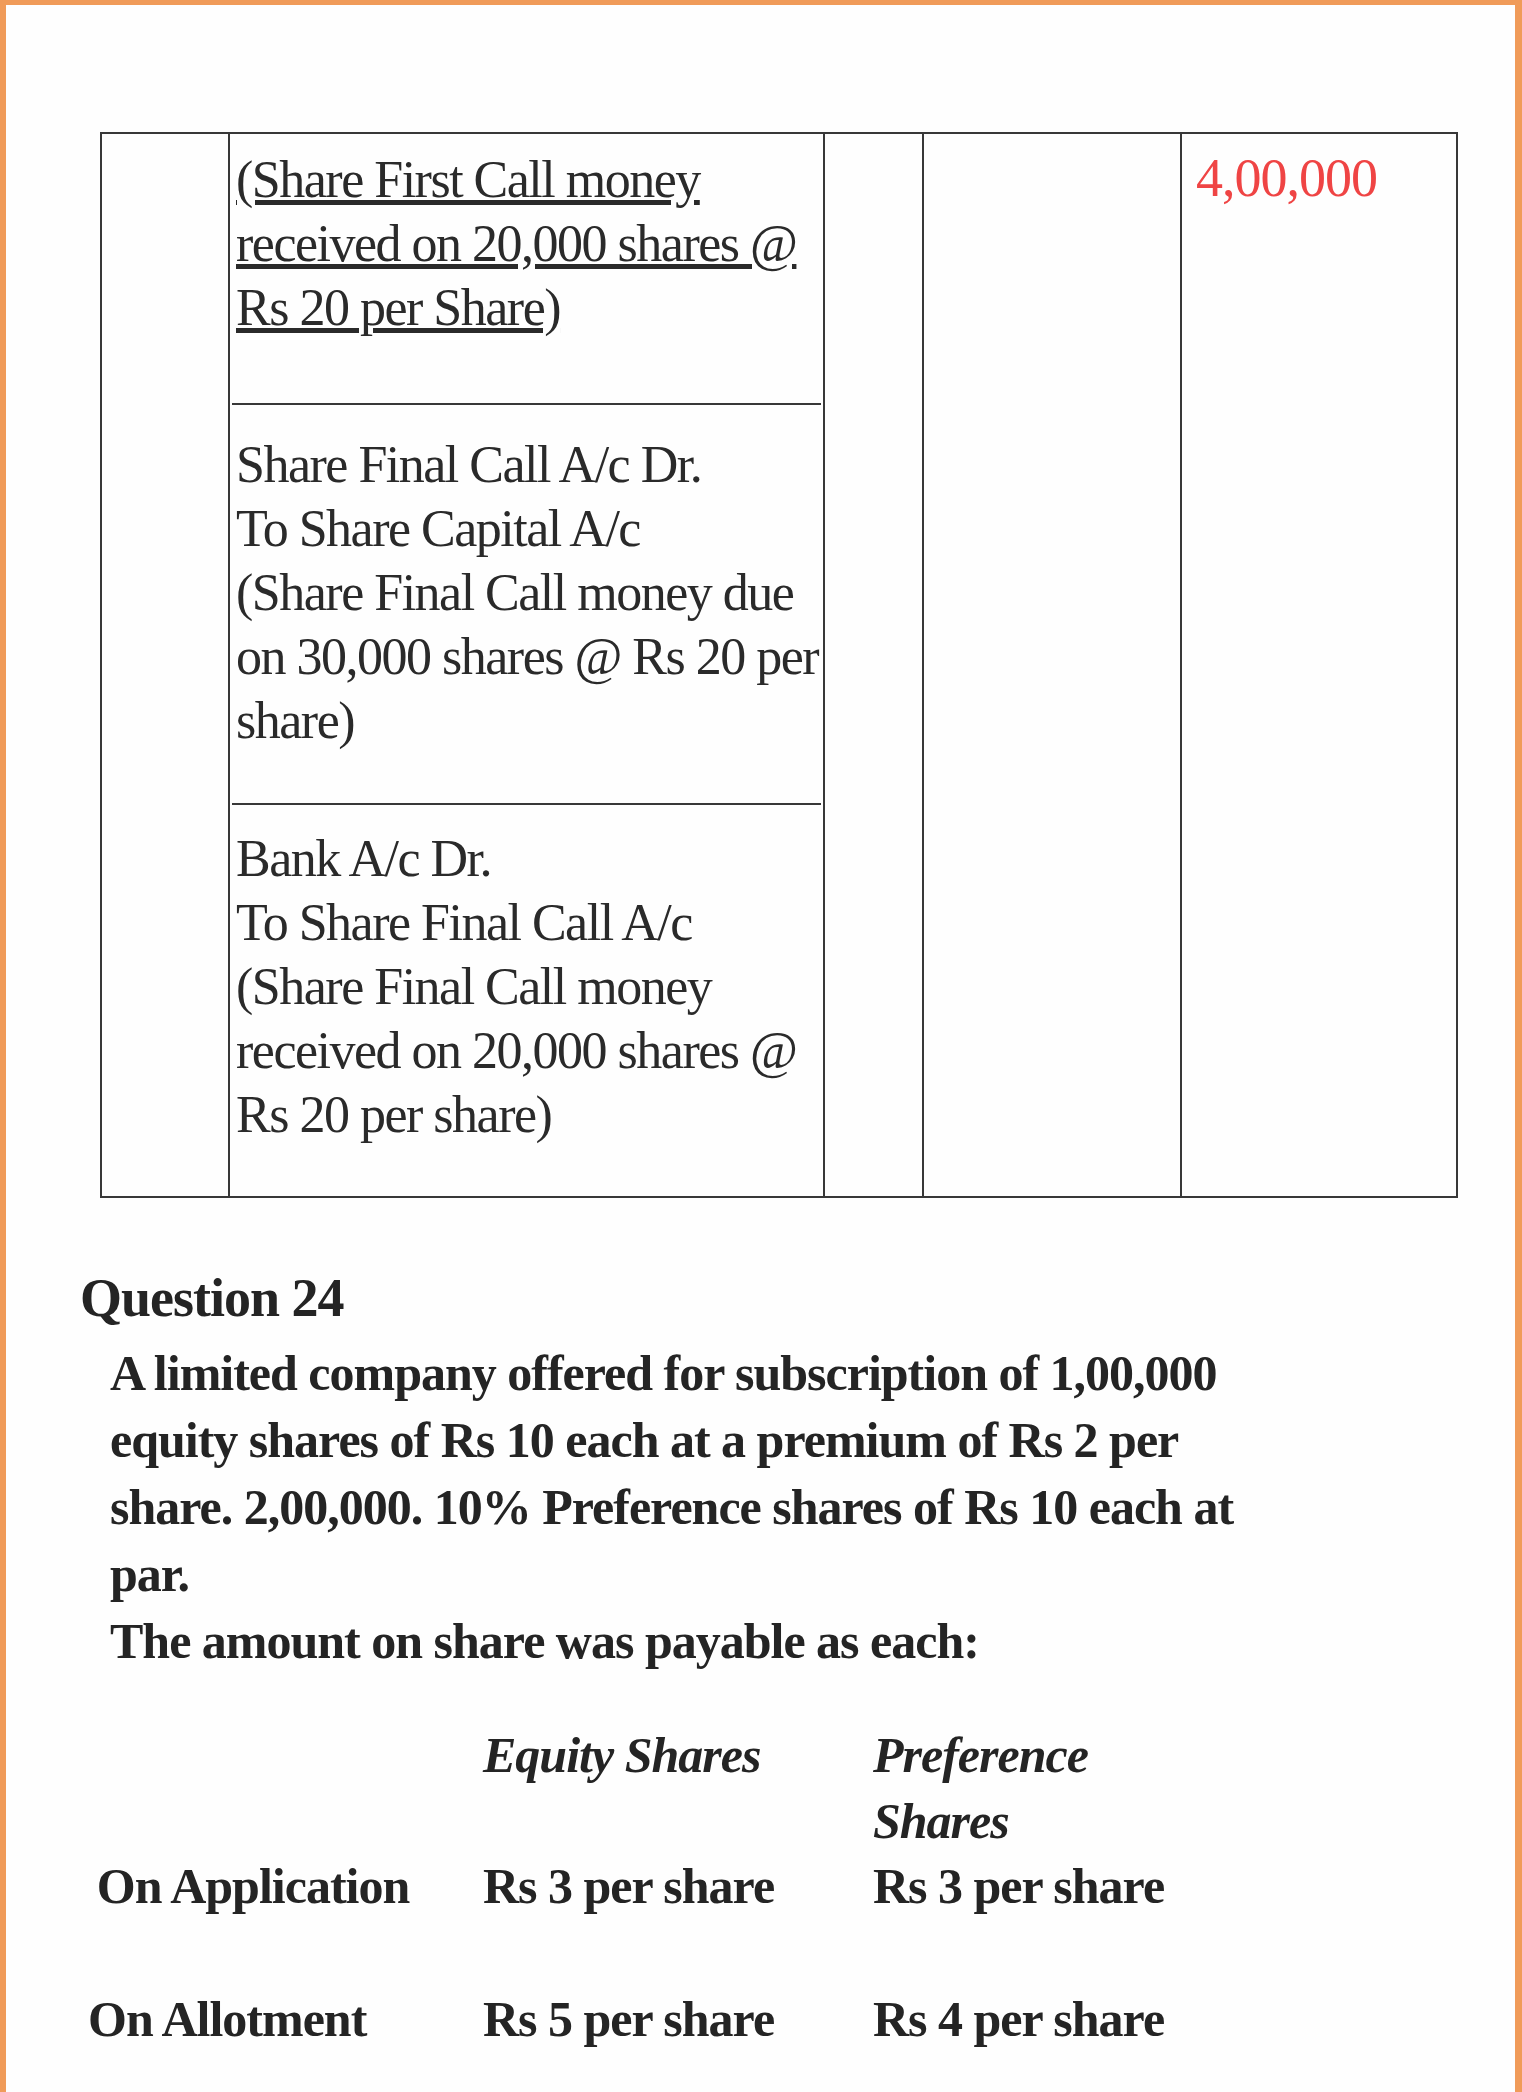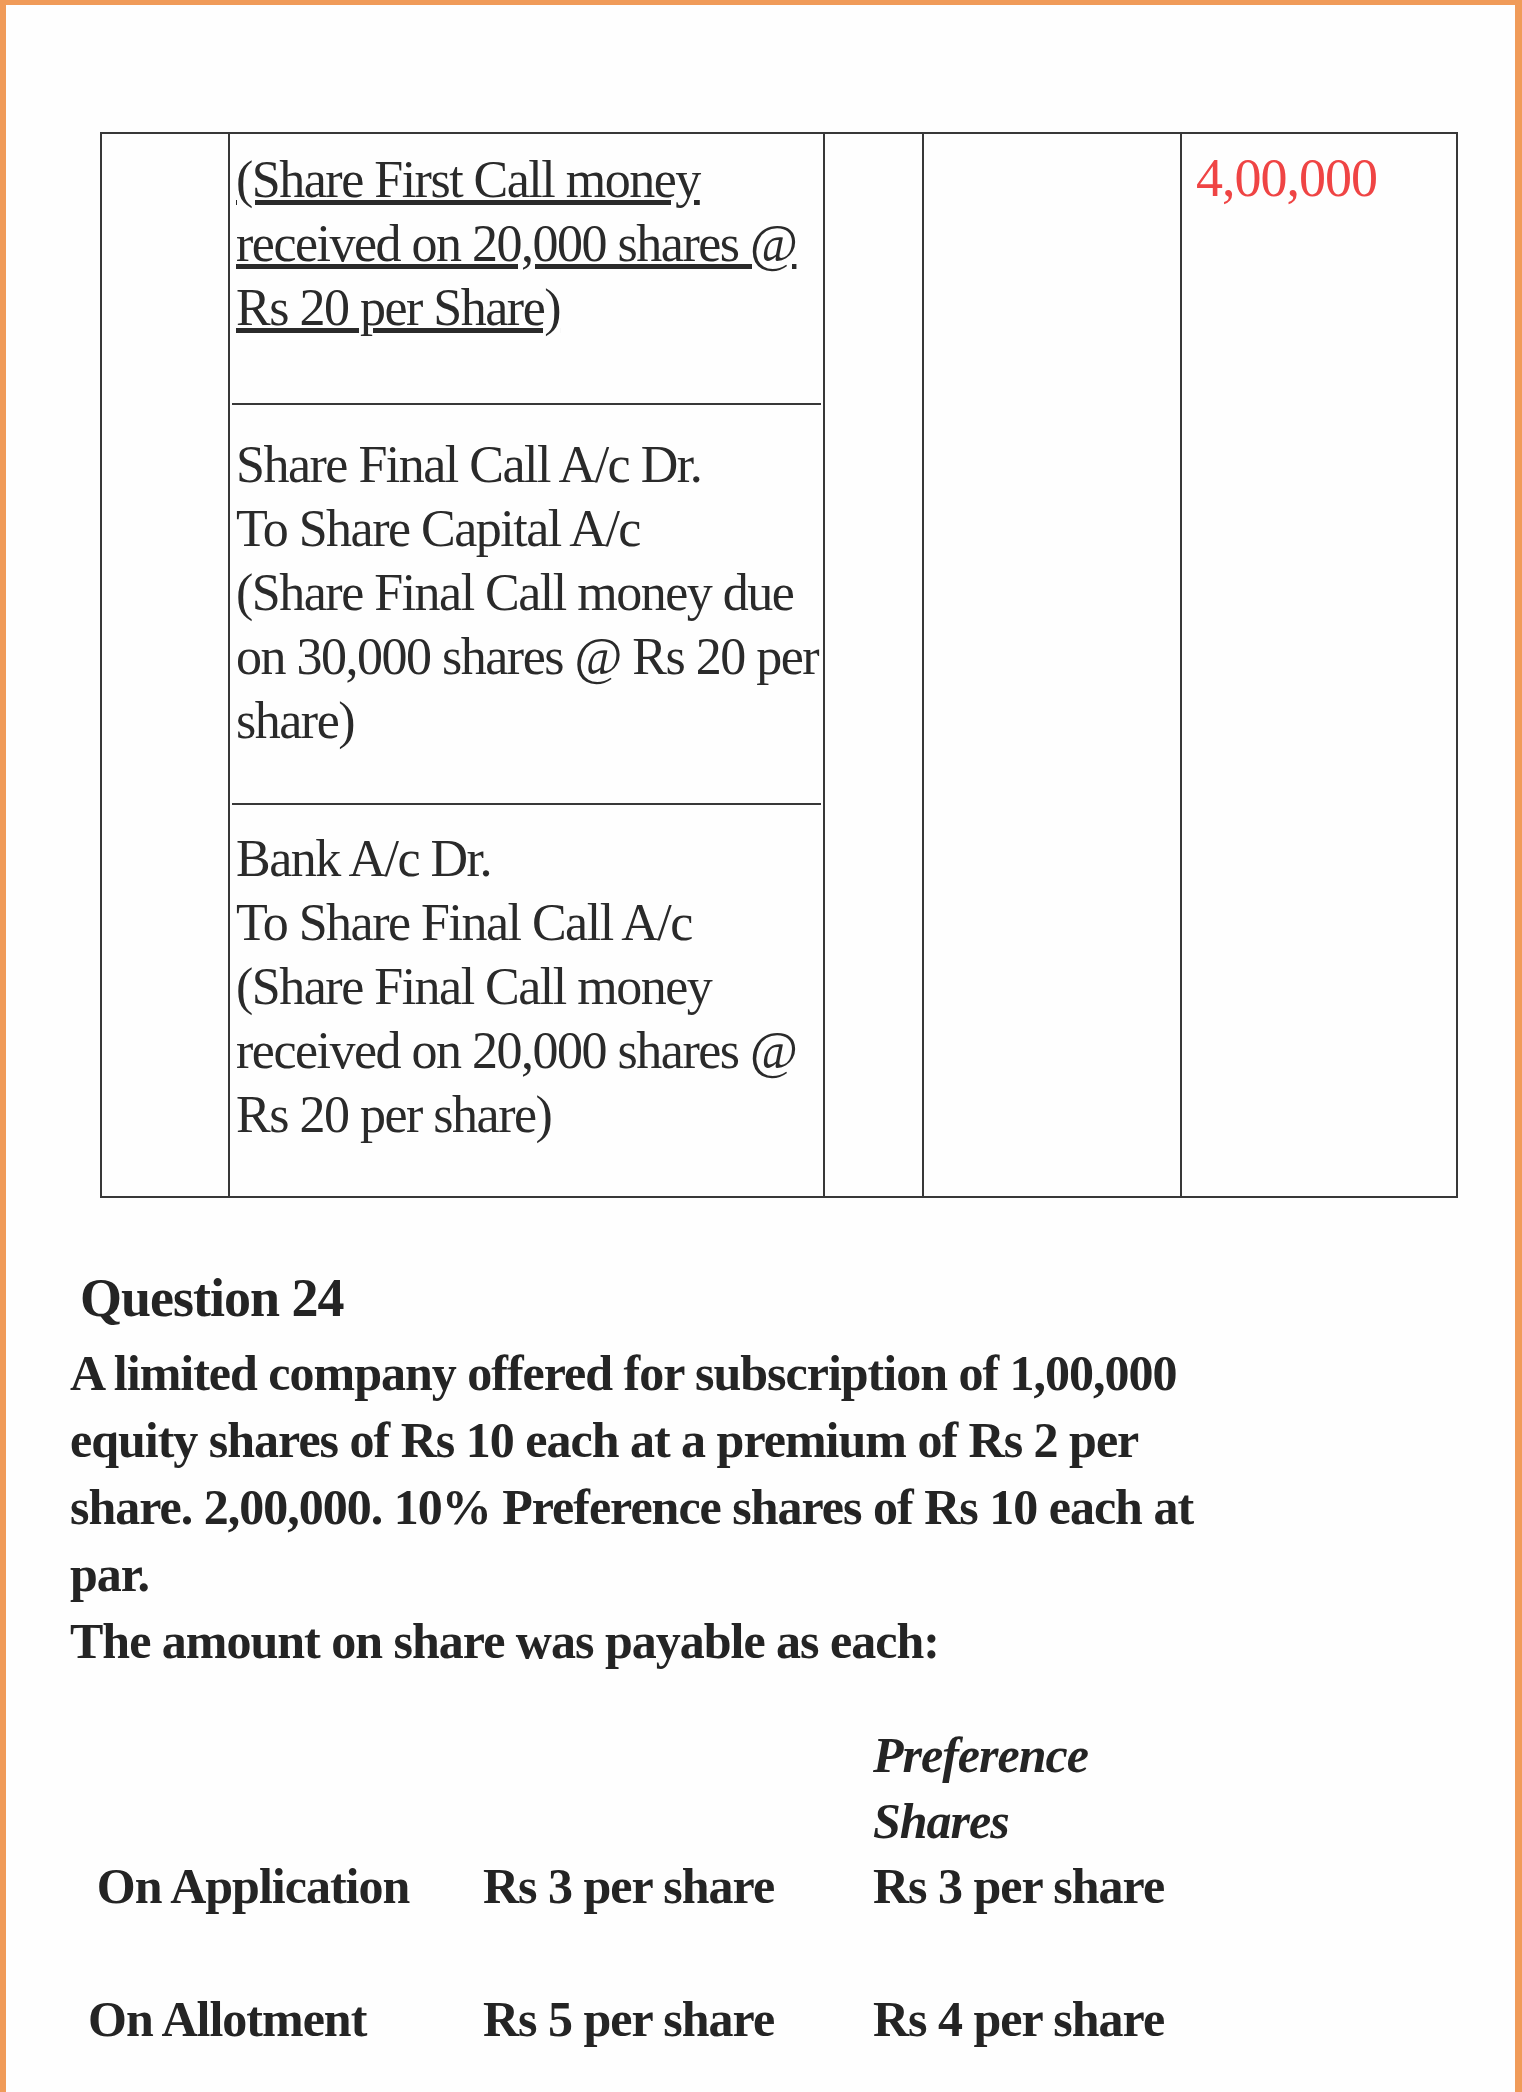--- a/index.html
+++ b/index.html
@@ -49,21 +49,21 @@
 
   
   .q-title{
     position:absolute;left:80px;top:1268px;
     font-size:54px;font-weight:700;line-height:60px;
     letter-spacing:-1px;color:#242424;
   }
   .q-body{position:absolute;left:70px;top:1340px;}
   .q-line{
     font-size:50px;font-weight:700;line-height:67px;
-    letter-spacing:-1px;white-space:nowrap;color:#242424;
+    letter-spacing:-1px;white-space:nowrap;color:#242424;margin-left:40px;
   }
 
   
   .pay-hdr{
     position:absolute;font-size:50px;font-weight:700;font-style:italic;
     line-height:66px;letter-spacing:-1px;color:#242424;
   }
   .hdr-equity{left:483px;top:1722px;white-space:nowrap;}
   .hdr-pref{left:873px;top:1722px;width:290px;}
   .pay-cell{
@@ -114,20 +114,21 @@
   <div class="q-title">Question 24</div>
 
   <div class="q-body">
     <div class="q-line">A limited company offered for subscription of 1,00,000</div>
     <div class="q-line">equity shares of Rs 10 each at a premium of Rs 2 per</div>
     <div class="q-line">share. 2,00,000. 10% Preference shares of Rs 10 each at</div>
     <div class="q-line">par.</div>
     <div class="q-line">The amount on share was payable as each:</div>
   </div>
 
+  <div class="pay-hdr hdr-equity">Equity Shares</div>
   <div class="pay-hdr hdr-pref">Preference Shares</div>
 
   <div class="pay-cell lab1">On Application</div>
   <div class="pay-cell eq1">Rs 3 per share</div>
   <div class="pay-cell pr1">Rs 3 per share</div>
 
   <div class="pay-cell lab2">On Allotment</div>
   <div class="pay-cell eq2">Rs 5 per share</div>
   <div class="pay-cell pr2">Rs 4 per share</div>
 

